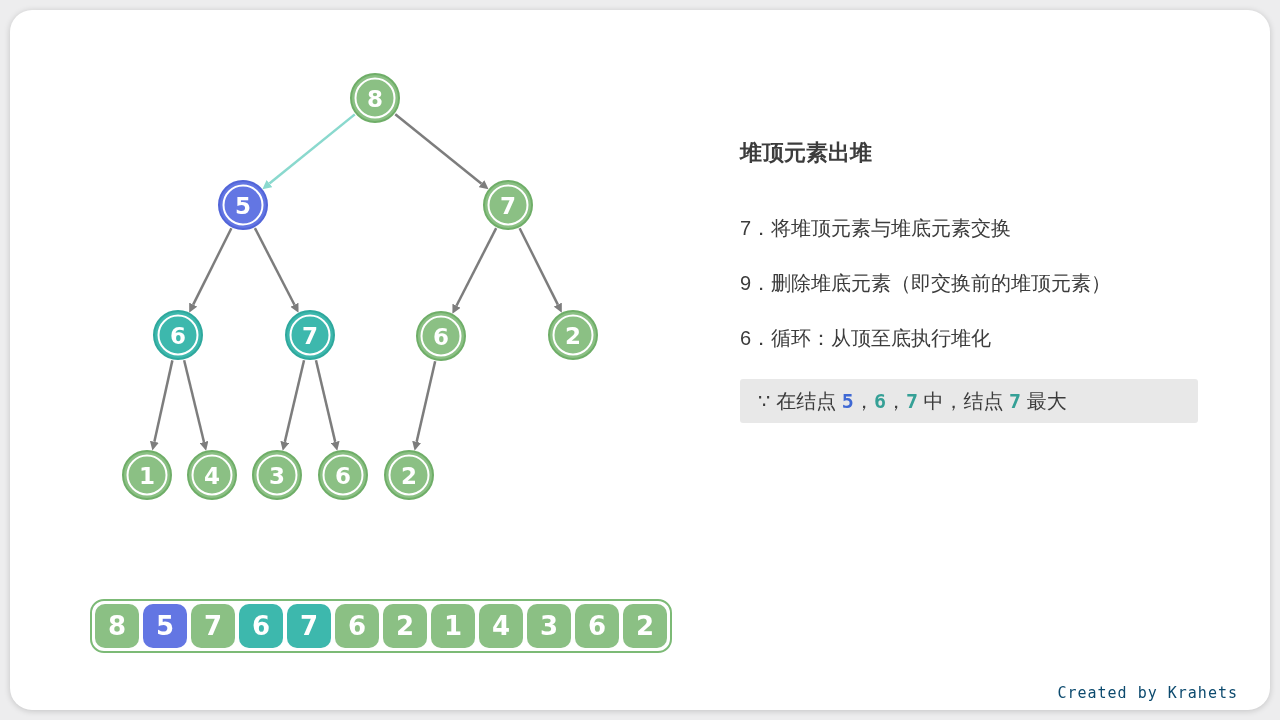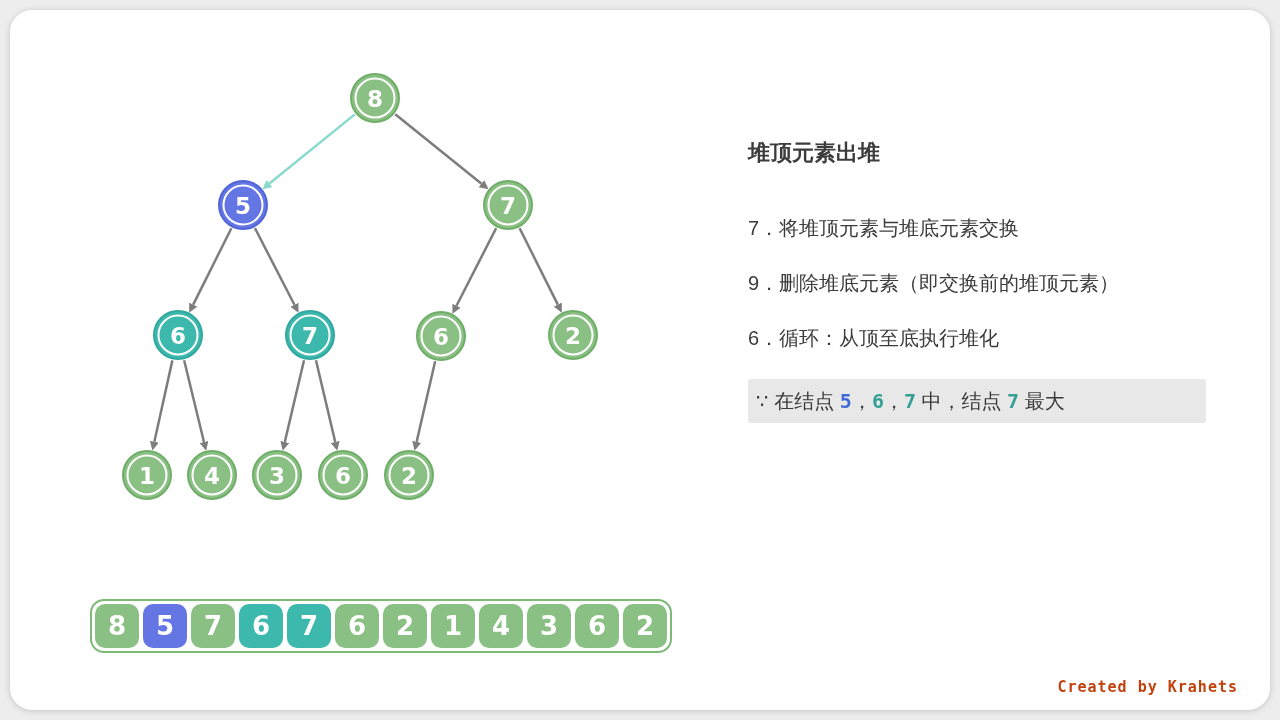--- a/index.html
+++ b/index.html
@@ -12,50 +12,49 @@
   .card {
     position:absolute; left:10px; top:10px; right:10px; bottom:10px;
     background:#ffffff; border-radius:22px;
     box-shadow:0 1px 6px rgba(0,0,0,0.18);
   }
   svg.tree-svg { position:absolute; left:0; top:0; width:1280px; height:720px; }
   .tree-node-text {
     font-family:"DejaVu Sans","Liberation Sans",sans-serif;
     font-weight:bold; font-size:23px; fill:#ffffff;
   }
-  .panel { position:absolute; left:740px; top:138px; width:472px; color:#3c3c3c;margin-left:8px; }
+  .panel { position:absolute; left:740px; top:138px; width:472px; color:#3c3c3c; }
   .panel-title { font-size:22px; font-weight:bold; margin:0 0 46px 0; }
   .step { font-size:20px; line-height:28px; margin-bottom:27px; }
   .note {
     margin-top:14px; background:#e8e8e8; border-radius:3px;
-    padding:8px 8px; font-size:20px; line-height:28px;
+    padding:8px 18px; font-size:20px; line-height:28px;
     width:458px; box-sizing:border-box; white-space:nowrap;
   }
   .note .num { font-weight:bold; font-family:"DejaVu Sans Mono","Liberation Mono",monospace; }
   .note .blue { color:#3e68d4; }
   .note .teal { color:#35a096; }
   .array-wrap {
     position:absolute; left:90px; top:599px;
     border:2px solid #7cba76; border-radius:14px;
     padding:3px; display:inline-flex; gap:4px; background:#ffffff;
   }
   .cell {
     width:44px; height:44px; border-radius:10px;
     display:flex; align-items:center; justify-content:center;
     color:#ffffff; font-size:26px; font-weight:bold;
     font-family:"DejaVu Sans","Liberation Sans",sans-serif;
   }
   .cell.green { background:#8bc084; }
   .cell.blue  { background:#6376e3; }
   .cell.teal  { background:#3db8ad; }
   .credit {
-    position:absolute; right:42px; bottom:24px;
-    color:#c2410c; font-size:15px; letter-spacing:1px;
+    position:absolute; right:42px; bottom:18px;
+    color:#0c4a6e; font-size:15px; letter-spacing:1px;
     font-family:"DejaVu Sans Mono","Liberation Mono",monospace;
-    font-weight:bold;
   }
 </style>
 </head>
 <body>
 
 <div class="card"></div>
 
 <svg class="tree-svg" id="tree-svg" viewBox="0 0 1280 720">
   <defs>
     <marker id="arrow-gray" markerWidth="9" markerHeight="9" refX="0" refY="4.5" orient="auto" markerUnits="userSpaceOnUse">

